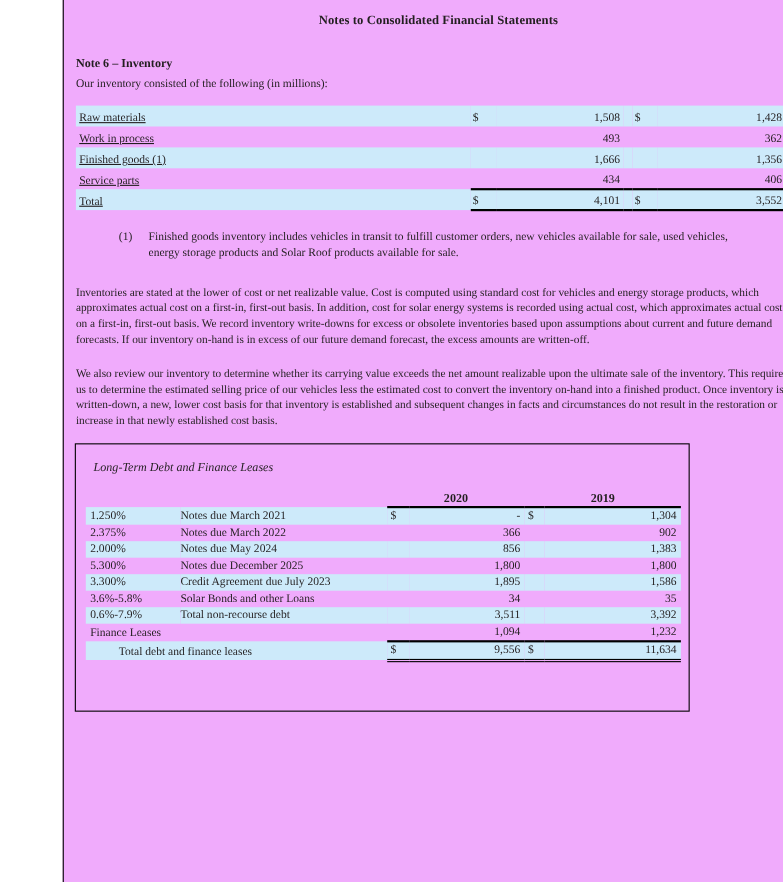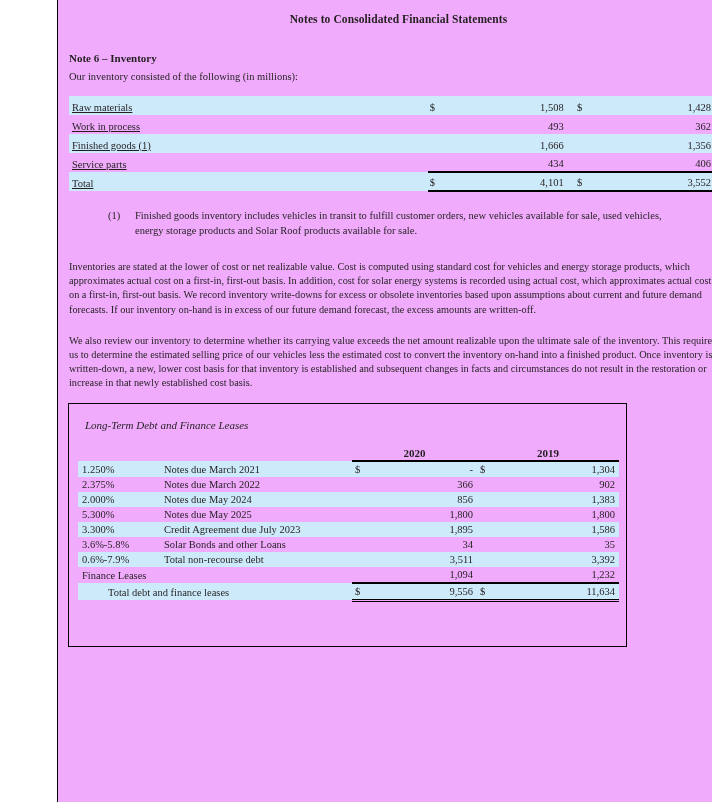--- a/index.html
+++ b/index.html
@@ -297,21 +297,21 @@
       <tr class="hl">
         <td class="rate">2.000%</td>
         <td class="desc">Notes due May 2024</td>
         <td class="cur"></td>
         <td class="num">856</td>
         <td class="cur"></td>
         <td class="num">1,383</td>
       </tr>
       <tr>
         <td class="rate">5.300%</td>
-        <td class="desc">Notes due May 2025</td>
+        <td class="desc">Notes due December 2025</td>
         <td class="cur"></td>
         <td class="num">1,800</td>
         <td class="cur"></td>
         <td class="num">1,800</td>
       </tr>
       <tr class="hl">
         <td class="rate">3.300%</td>
         <td class="desc">Credit Agreement due July 2023</td>
         <td class="cur"></td>
         <td class="num">1,895</td>

